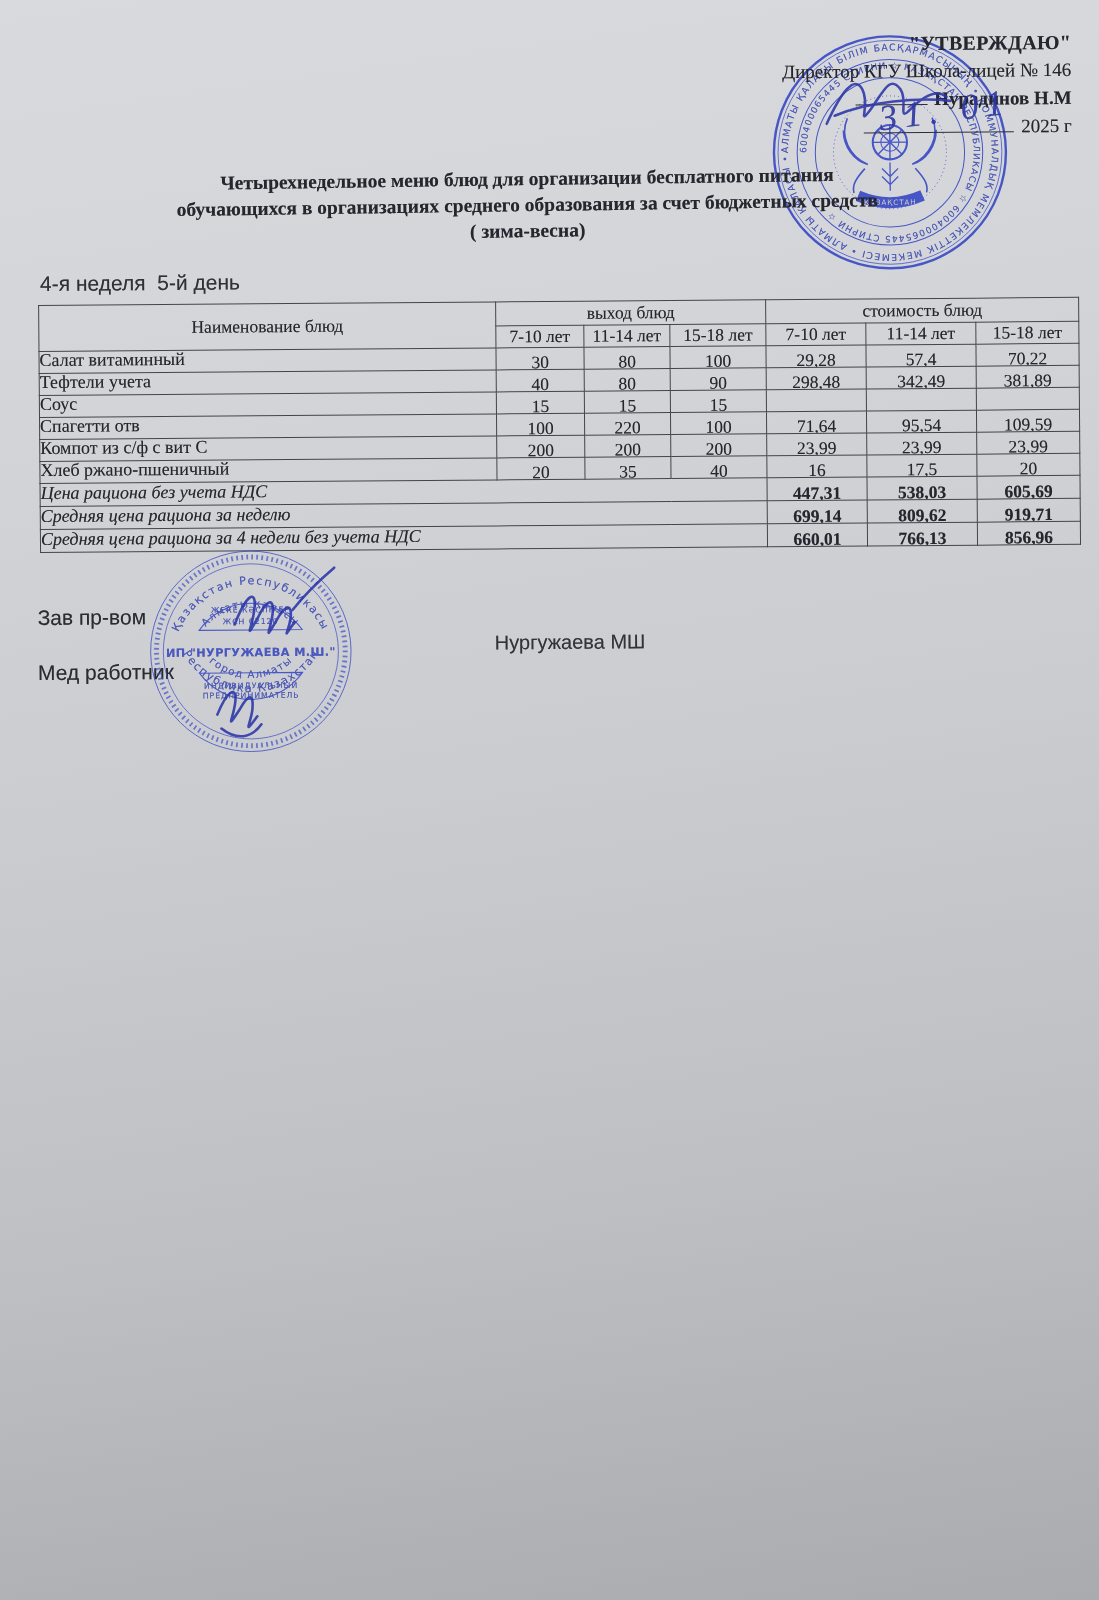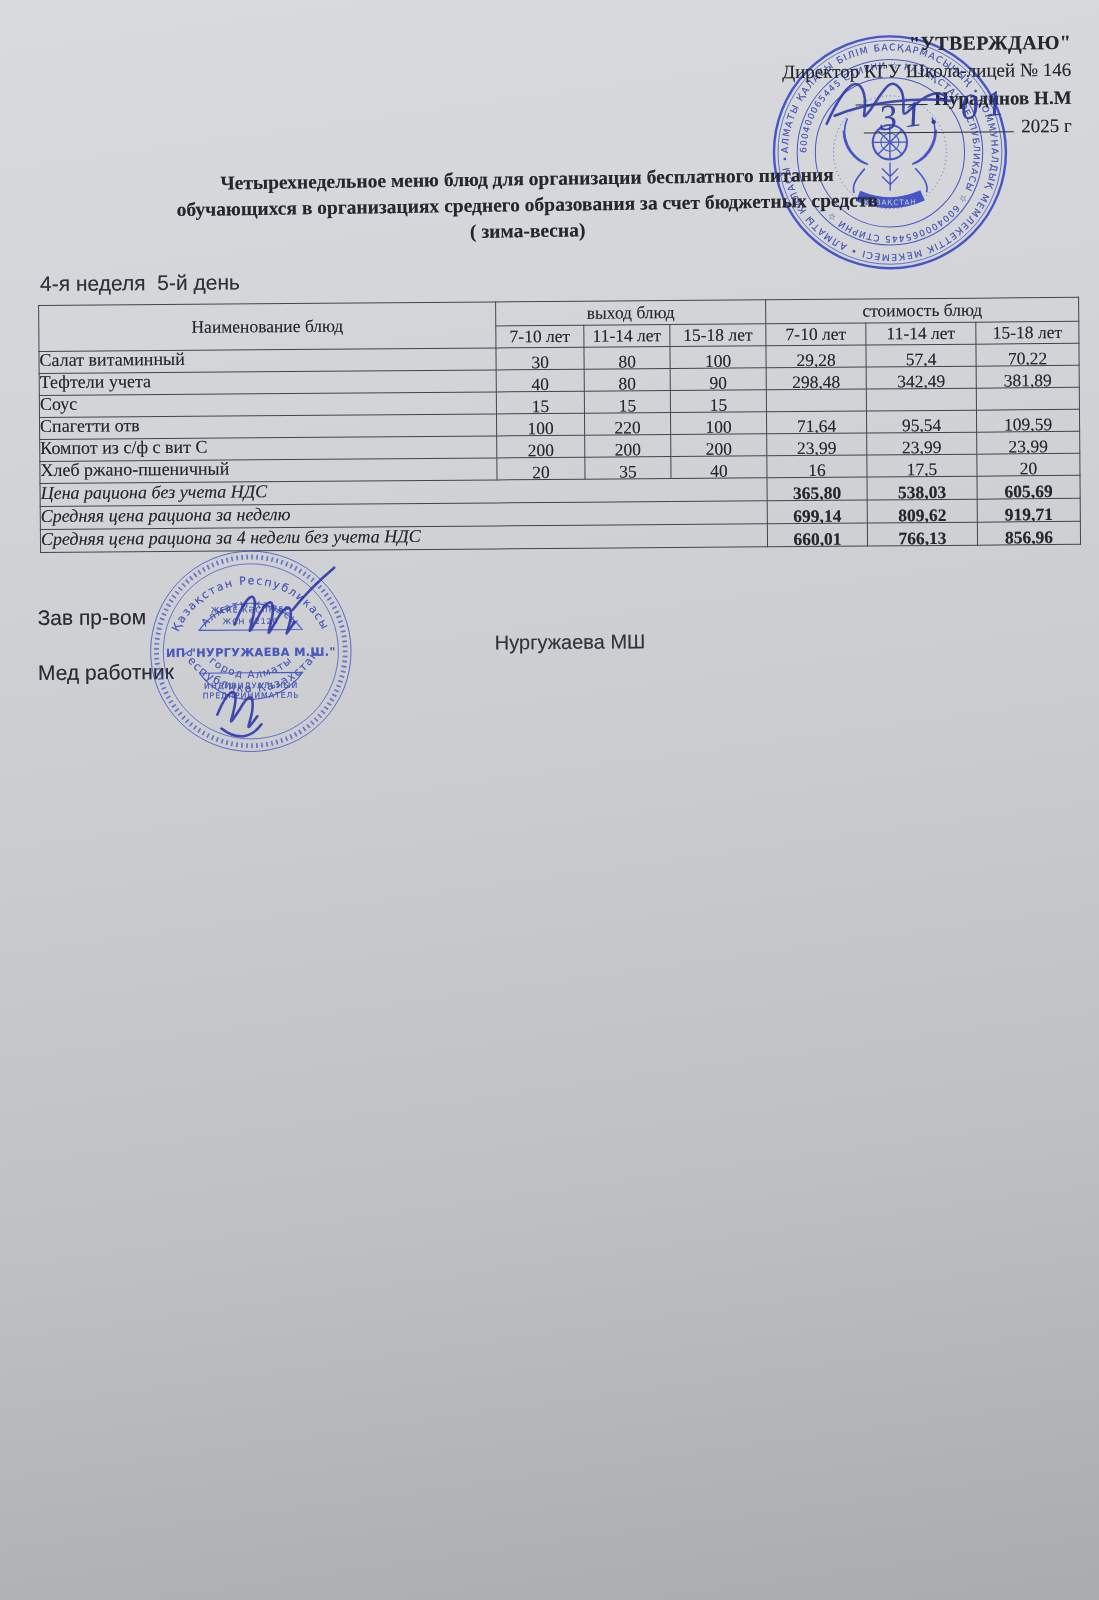--- a/index.html
+++ b/index.html
@@ -180,21 +180,21 @@
         <td class="nm"><span>Хлеб ржано-пшеничный</span></td>
         <td class="num"><span>20</span></td>
         <td class="num"><span>35</span></td>
         <td class="num"><span>40</span></td>
         <td class="num"><span>16</span></td>
         <td class="num"><span>17,5</span></td>
         <td class="num"><span>20</span></td>
       </tr>
       <tr class="sr">
         <td class="nm" colspan="4"><span>Цена рациона без учета НДС</span></td>
-        <td class="num"><span>365,80</span></td>
+        <td class="num"><span>447,31</span></td>
         <td class="num"><span>538,03</span></td>
         <td class="num"><span>605,69</span></td>
       </tr>
       <tr class="sr">
         <td class="nm" colspan="4"><span>Средняя цена рациона за неделю</span></td>
         <td class="num"><span>699,14</span></td>
         <td class="num"><span>809,62</span></td>
         <td class="num"><span>919,71</span></td>
       </tr>
       <tr class="sr">

